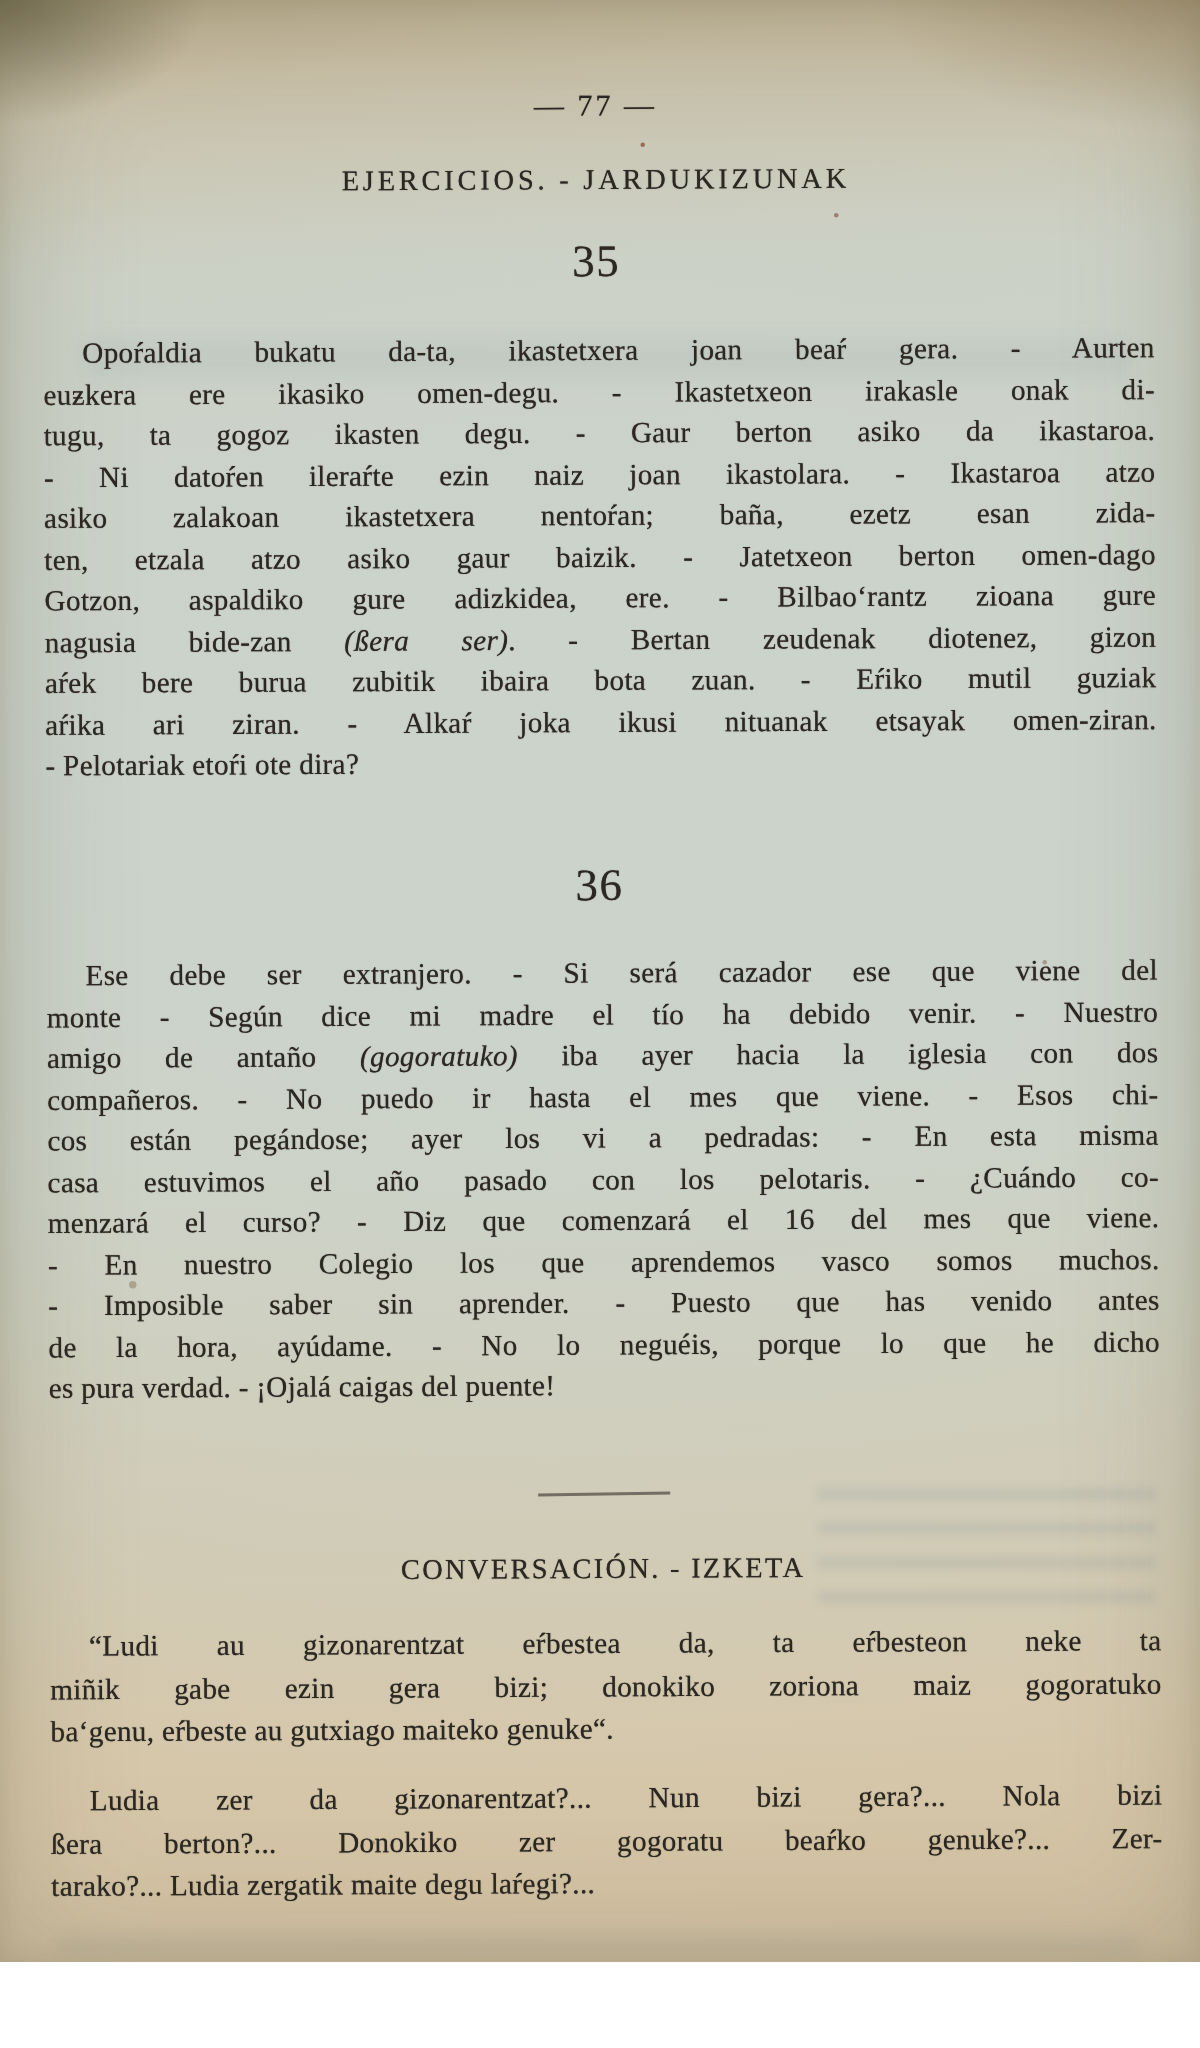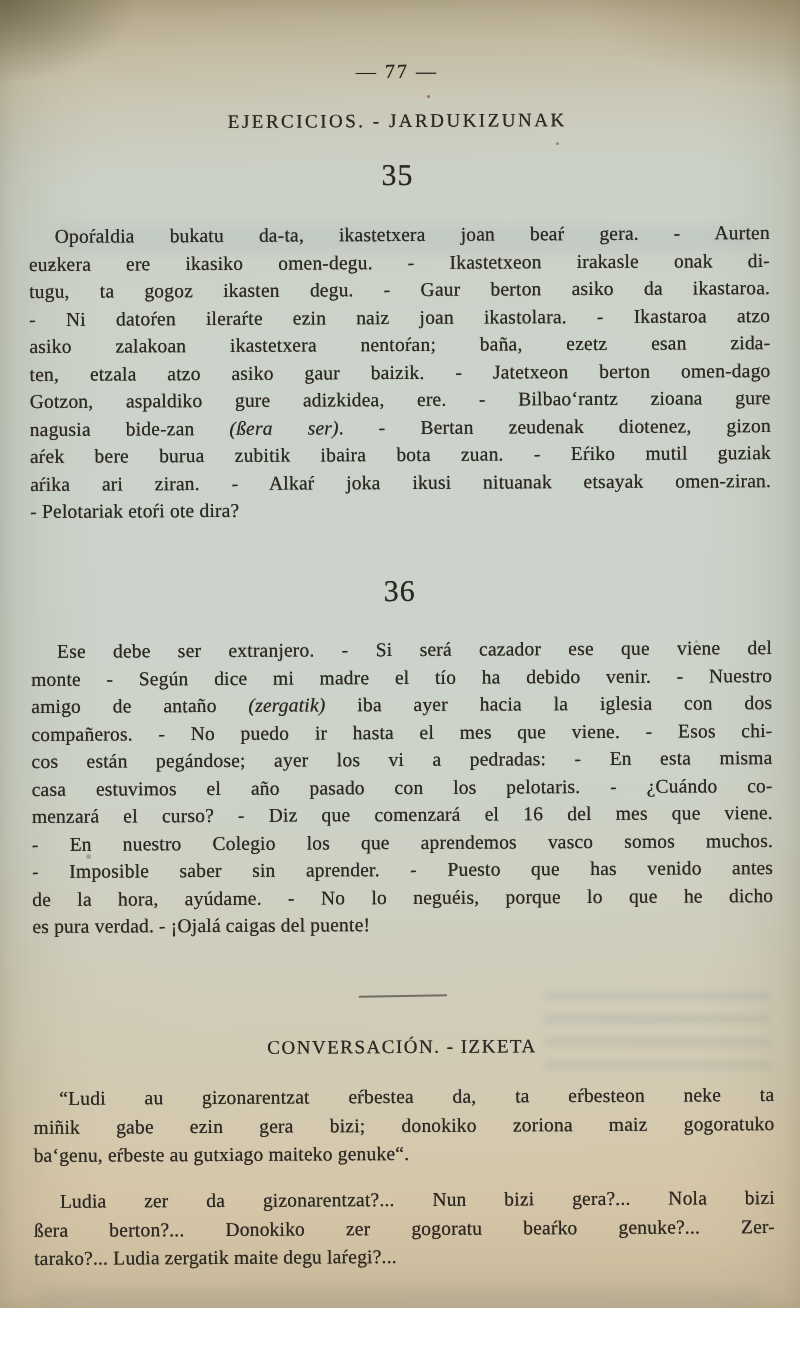--- a/index.html
+++ b/index.html
@@ -124,21 +124,21 @@
         <div class="line">aŕek bere burua zubitik ibaira bota zuan. - Eŕiko mutil guziak</div>
         <div class="line">aŕika ari ziran. - Alkaŕ joka ikusi nituanak etsayak omen-ziran.</div>
         <div class="line last">- Pelotariak etoŕi ote dira?</div>
       </div>
 
     <div class="secnum n36 ink">36</div>
 
     <div class="para p36 ink">
         <div class="line">Ese debe ser extranjero. - Si será cazador ese que viene del</div>
         <div class="line">monte - Según dice mi madre el tío ha debido venir. - Nuestro</div>
-        <div class="line">amigo de antaño <i>(zergatik)</i> iba ayer hacia la iglesia con dos</div>
+        <div class="line">amigo de antaño <i>(gogoratuko)</i> iba ayer hacia la iglesia con dos</div>
         <div class="line">compañeros. - No puedo ir hasta el mes que viene. - Esos chi-</div>
         <div class="line">cos están pegándose; ayer los vi a pedradas: - En esta misma</div>
         <div class="line">casa estuvimos el año pasado con los pelotaris. - ¿Cuándo co-</div>
         <div class="line">menzará el curso? - Diz que comenzará el 16 del mes que viene.</div>
         <div class="line">- En nuestro Colegio los que aprendemos vasco somos muchos.</div>
         <div class="line">- Imposible saber sin aprender. - Puesto que has venido antes</div>
         <div class="line">de la hora, ayúdame. - No lo neguéis, porque lo que he dicho</div>
         <div class="line last">es pura verdad. - ¡Ojalá caigas del puente!</div>
       </div>
 

